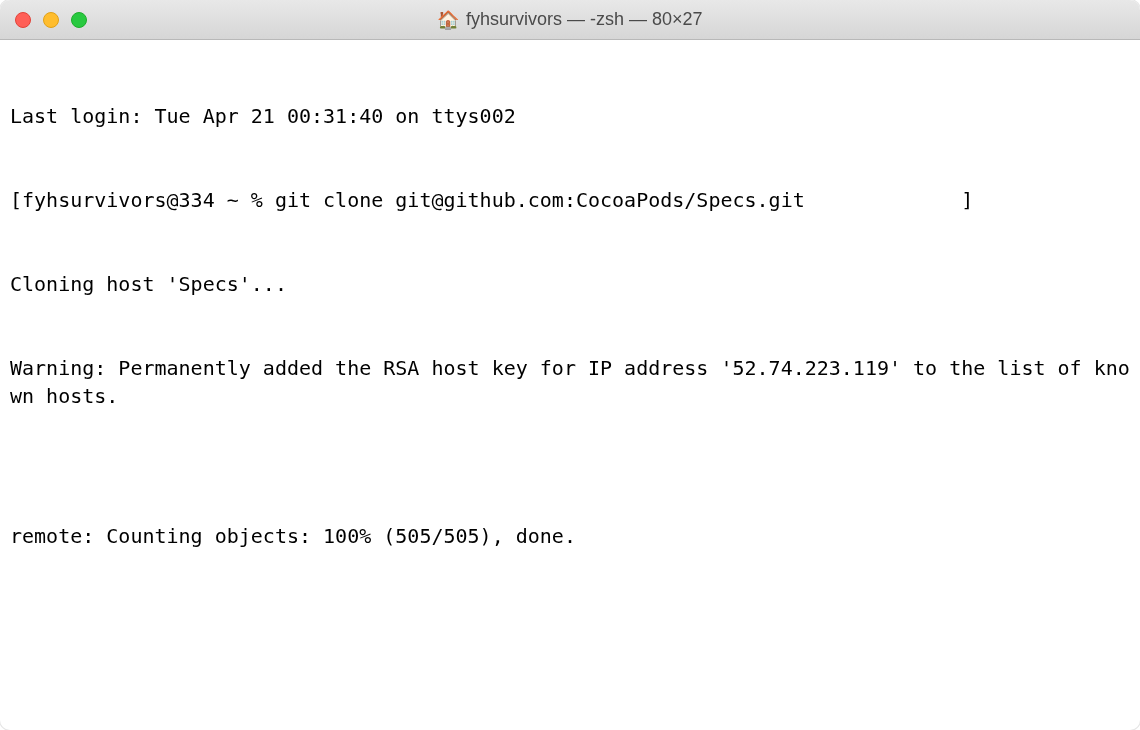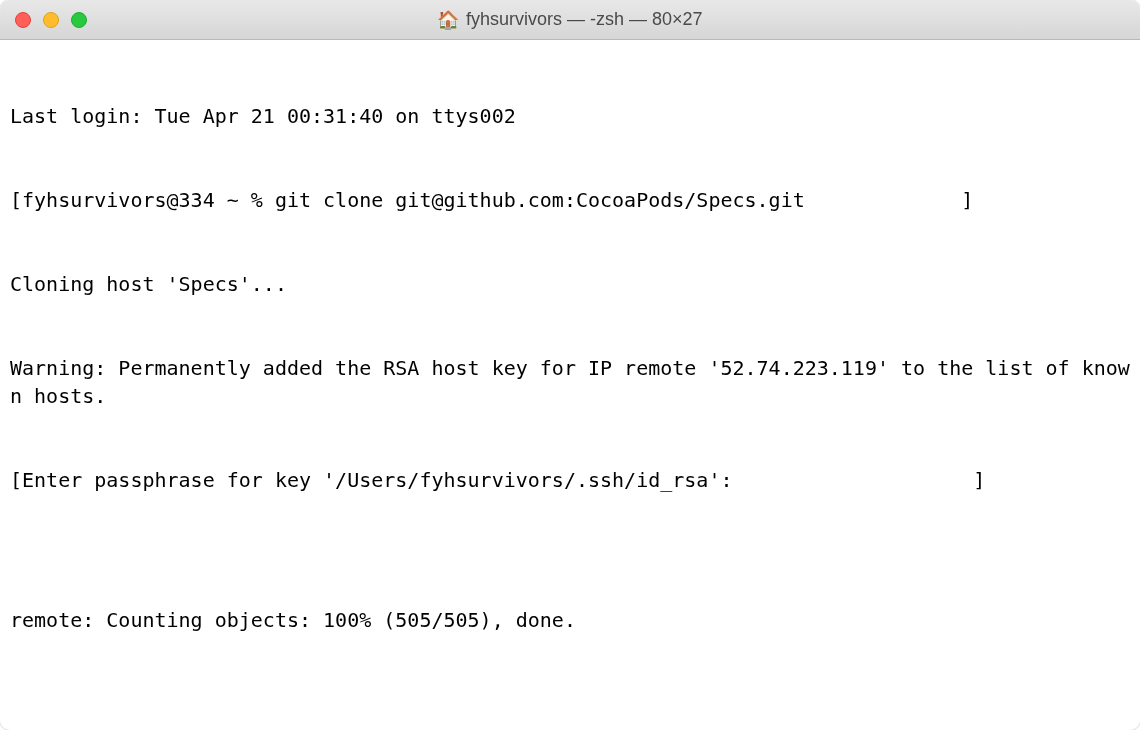--- a/index.html
+++ b/index.html
@@ -97,22 +97,21 @@
     </div>
     <div class="title">
       <span class="home-icon">🏠</span>
       <span>fyhsurvivors — -zsh — 80×27</span>
     </div>
   </div>
   <div class="terminal-body">
     <span class="line">Last login: Tue Apr 21 00:31:40 on ttys002</span>
     <span class="line">[fyhsurvivors@334 ~ % git clone git@github.com:CocoaPods/Specs.git             ]</span>
     <span class="line">Cloning host 'Specs'...</span>
-    <span class="line">Warning: Permanently added the RSA host key for IP remote '52.74.223.119' to the list of known hosts.</span>
-    <span class="line">[Enter passphrase for key '/Users/fyhsurvivors/.ssh/id_rsa':                    ]</span>
+    <span class="line">Warning: Permanently added the RSA host key for IP address '52.74.223.119' to the list of known hosts.</span>
     <span class="line"></span>
     <span class="line">remote: Counting objects: 100% (505/505), done.</span>
     
     
     
     
     
     
     
     

